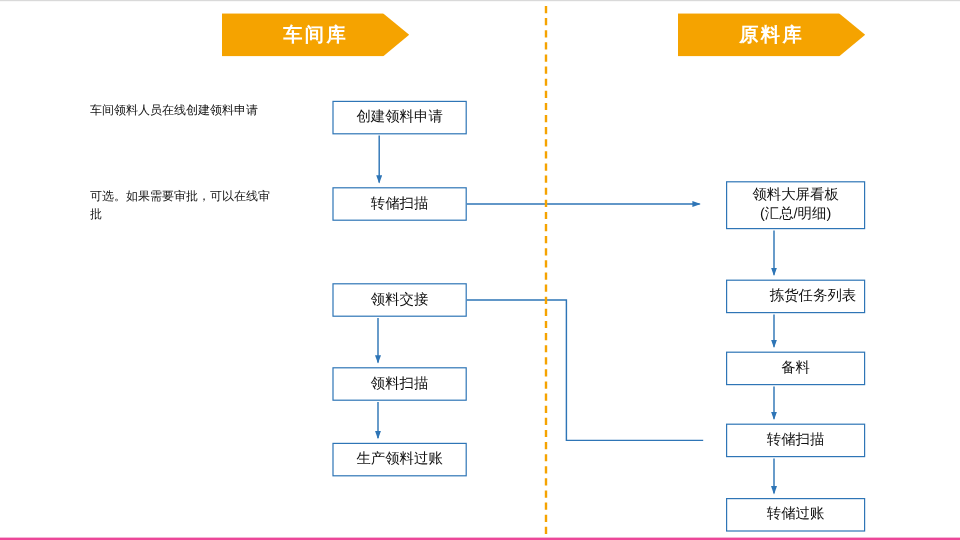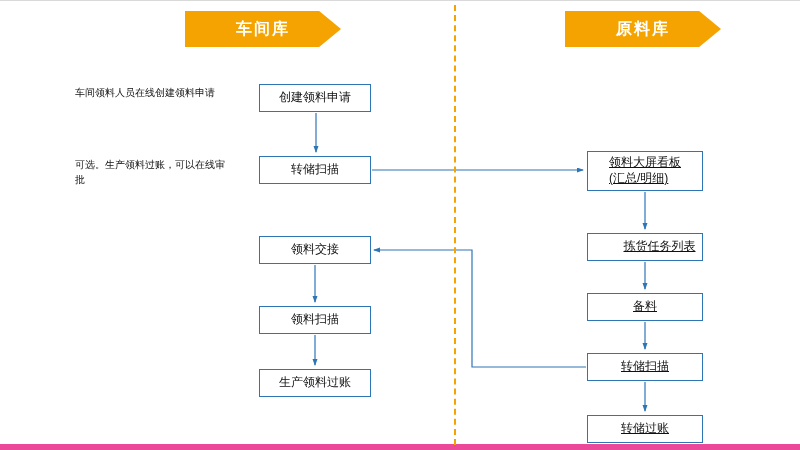--- a/index.html
+++ b/index.html
@@ -1,21 +1,21 @@
 <!DOCTYPE html>
 <html><head>
 <meta charset="utf-8">
 <style>
   html,body{margin:0;padding:0;}
   body{
     width:800px;height:450px;background:#ffffff;overflow:hidden;
     font-family:"Liberation Sans","DejaVu Sans",sans-serif;
   }
   .slide{position:relative;width:800px;height:450px;background:#ffffff;
-    border-top:1px solid #d9d9d9;border-bottom:6px solid #ec4899;box-sizing:border-box;}
+    border-top:1px solid #d9d9d9;border-bottom:2px solid #ec4899;box-sizing:border-box;}
 
   
   .banner{
     position:absolute;height:36px;width:156px;background:#F5A300;color:#ffffff;
     display:flex;align-items:center;justify-content:center;
     font-size:16px;font-weight:bold;letter-spacing:2px;
     clip-path:polygon(0 0,86% 0,100% 50%,86% 100%,0 100%);
   }
   .banner.left{left:185px;top:10px;}
   .banner.right{left:565px;top:10px;}
@@ -27,26 +27,26 @@
   
   .note{position:absolute;width:152px;font-size:10px;color:#111111;line-height:1.5;
     white-space:pre-line;}
   .note.n1{left:75px;top:84px;}
   .note.n2{left:75px;top:156px;}
 
   
   .node{
     position:absolute;border:1.4px solid #2E75B6;background:#ffffff;
     display:flex;align-items:center;justify-content:center;
-    font-size:12px;color:#111111;text-align:left;line-height:1.3;
-    white-space:pre-line;box-sizing:border-box;
+    font-size:12px;color:#111111;text-align:center;line-height:1.3;
+    white-space:pre-line;box-sizing:border-box;margin-left:18px;
   }
   .l{left:259px;width:112px;height:28px;}
   .l1{top:83px;}.l2{top:155px;}.l3{top:235px;}.l4{top:305px;}.l5{top:368px;}
-  .r{left:587px;width:116px;height:28px;text-decoration:underline;}
+  .r{left:587px;width:116px;height:28px;}
   .r1{top:150px;height:40px;}.r2{top:232px;padding-left:29px;}.r3{top:292px;}.r4{top:352px;}.r5{top:414px;}
 
   svg.connectors{position:absolute;left:0;top:0;pointer-events:none;}
   svg.connectors polyline{fill:none;stroke:#2E75B6;stroke-width:1.2;}
 </style>
 </head>
 <body>
 
 <div class="slide">
 
@@ -70,21 +70,21 @@
   <div class="banner left">
     <span>车间库</span>
   </div>
   <div class="banner right">
     <span>原料库</span>
   </div>
 
   <div class="divider"></div>
 
   <div class="note n1">车间领料人员在线创建领料申请</div>
-  <div class="note n2">可选。生产领料过账，可以在线审批</div>
+  <div class="note n2">可选。如果需要审批，可以在线审批</div>
 
   <div class="node l l1">创建领料申请</div>
   <div class="node l l2">转储扫描</div>
   <div class="node l l3">领料交接</div>
   <div class="node l l4">领料扫描</div>
   <div class="node l l5">生产领料过账</div>
 
   <div class="node r r1">领料大屏看板
 (汇总/明细)</div>
   <div class="node r r2">拣货任务列表</div>

